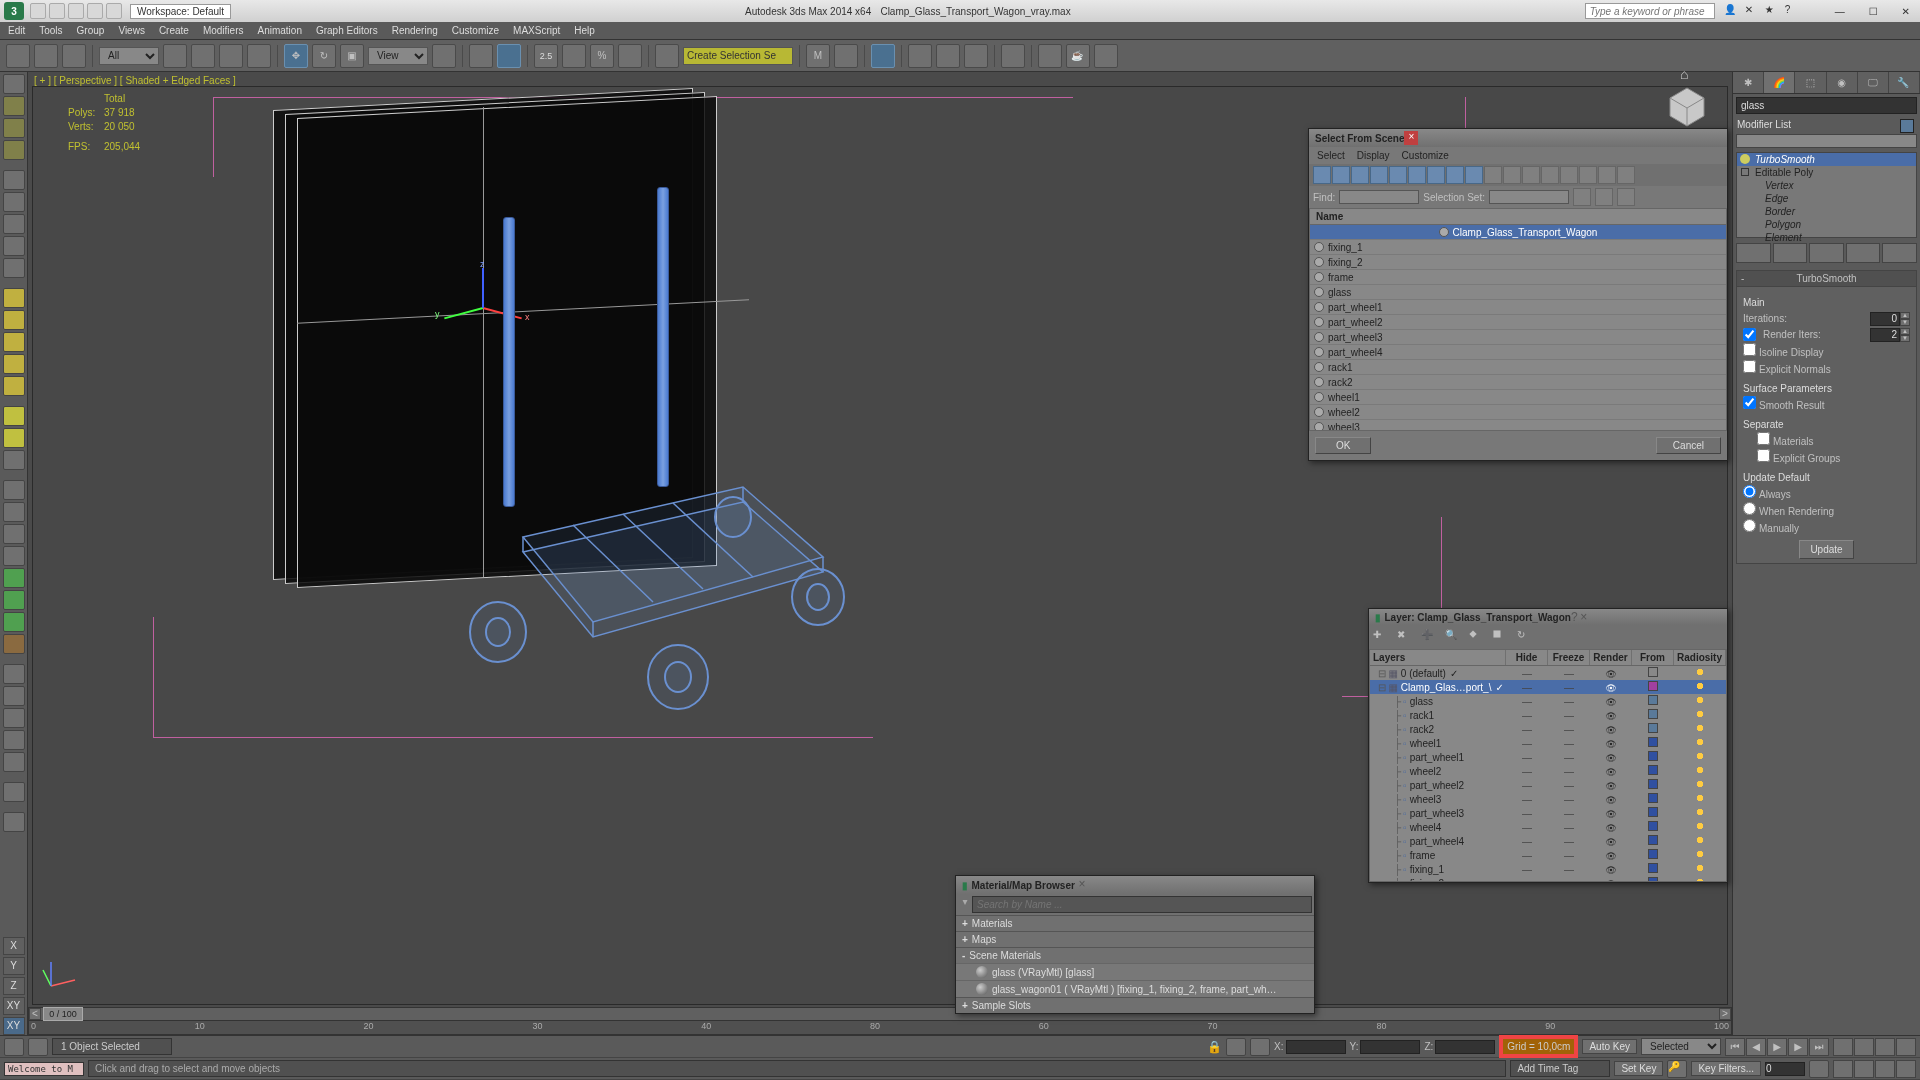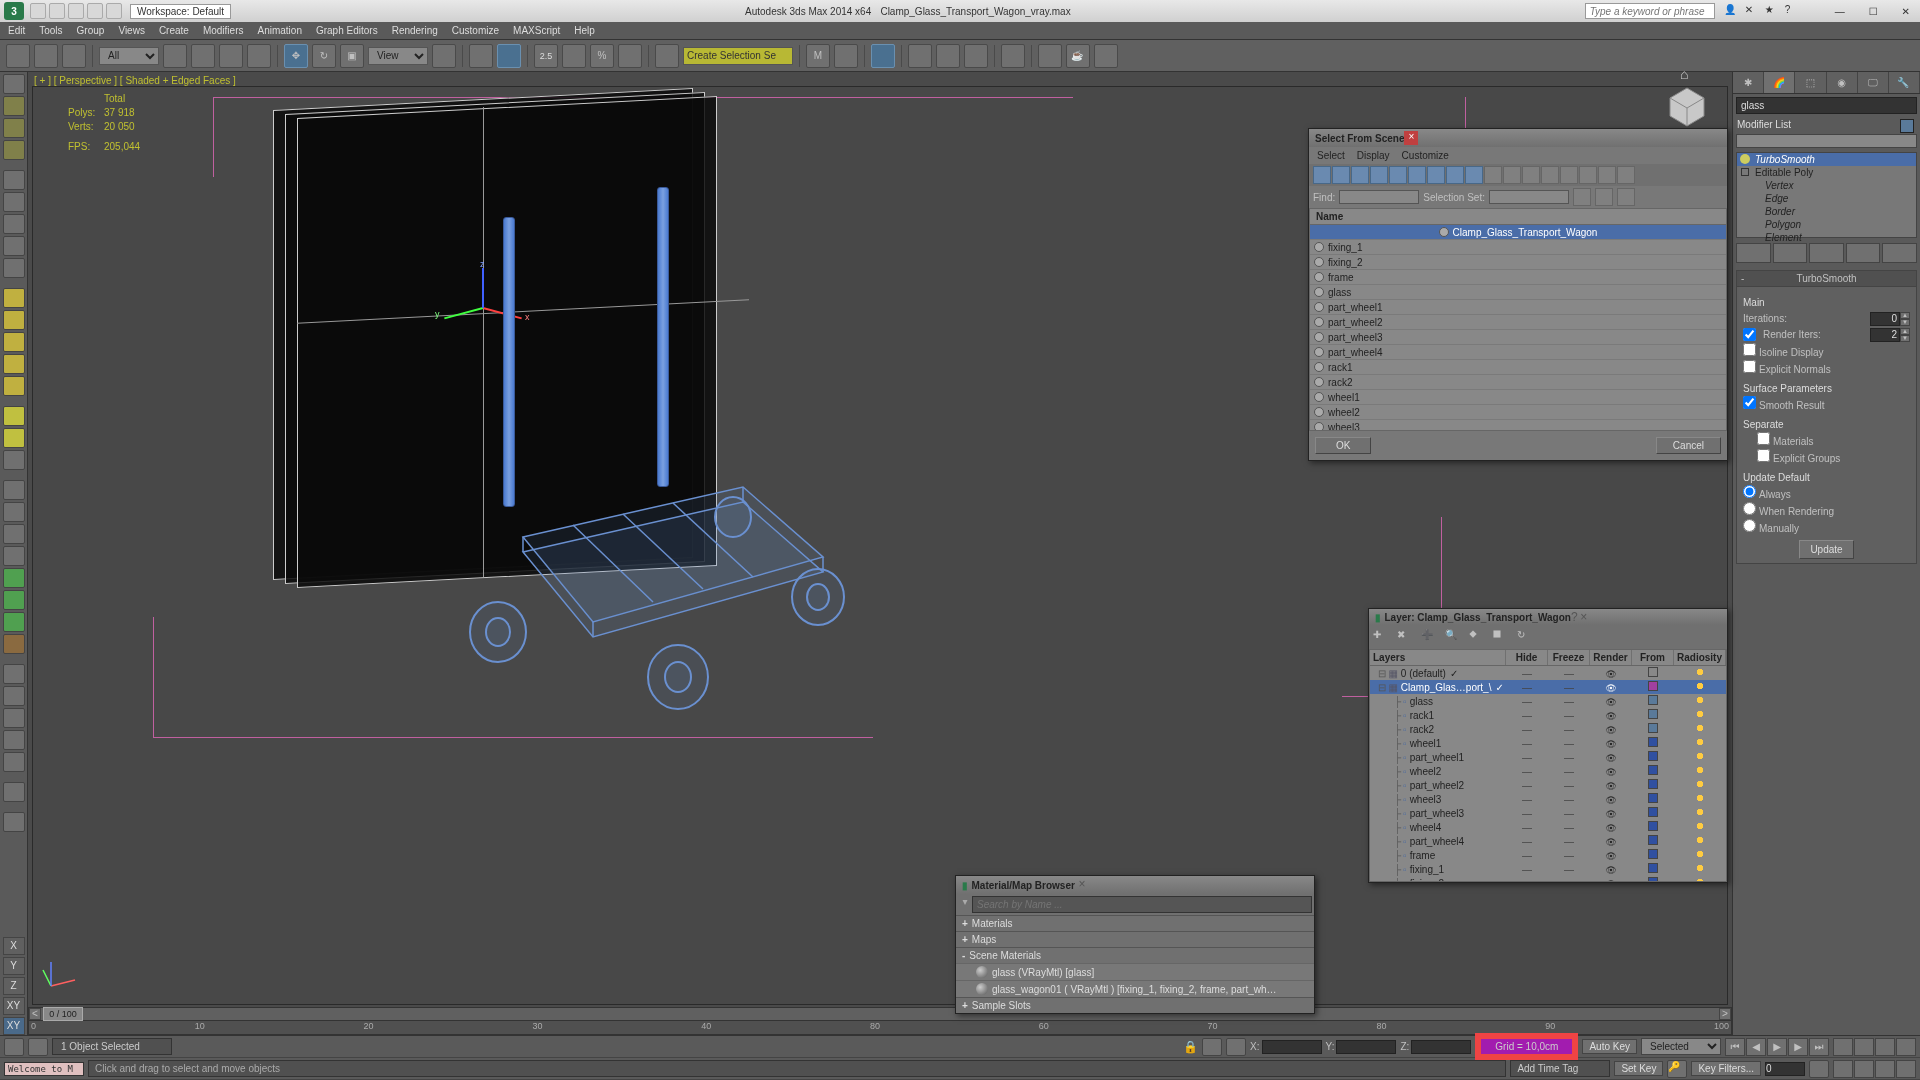--- a/index.html
+++ b/index.html
@@ -858,21 +858,21 @@
         <input style="">
       </div>
     <div class="sb-coord">
         <span>Y:</span>
         <input style="">
       </div>
     <div class="sb-coord">
         <span>Z:</span>
         <input style="">
       </div>
-    <div class="sb-text" style="background:#a21caf;border:6px solid #ef4444;padding:2px 14px;">Grid = 10,0cm</div>
+    <div class="sb-text" style="background:#a16207;border:4px solid #ef4444;padding:2px 4px;">Grid = 10,0cm</div>
     <span class="sb-autokey">Auto Key</span>
     <select class="sb-dropdown"><option>Selected</option></select>
     <div class="sb-play">
       <div class="pb">⏮</div>
       <div class="pb">◀</div>
       <div class="pb">▶</div>
       <div class="pb">▶</div>
       <div class="pb">⏭</div>
     </div>
     <div class="sb-play">

